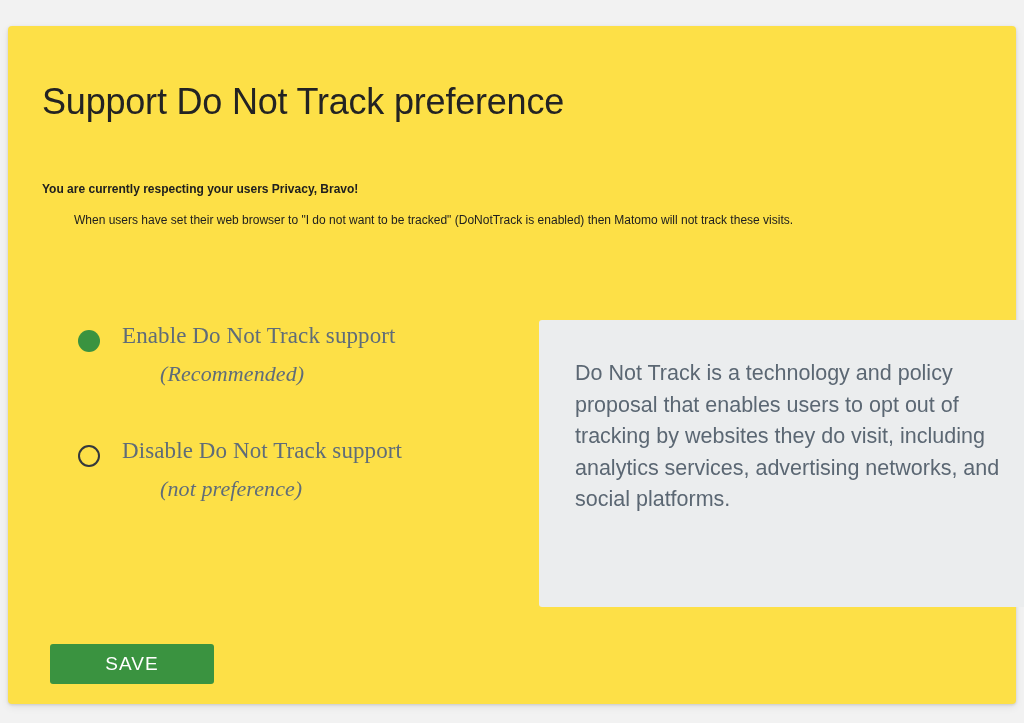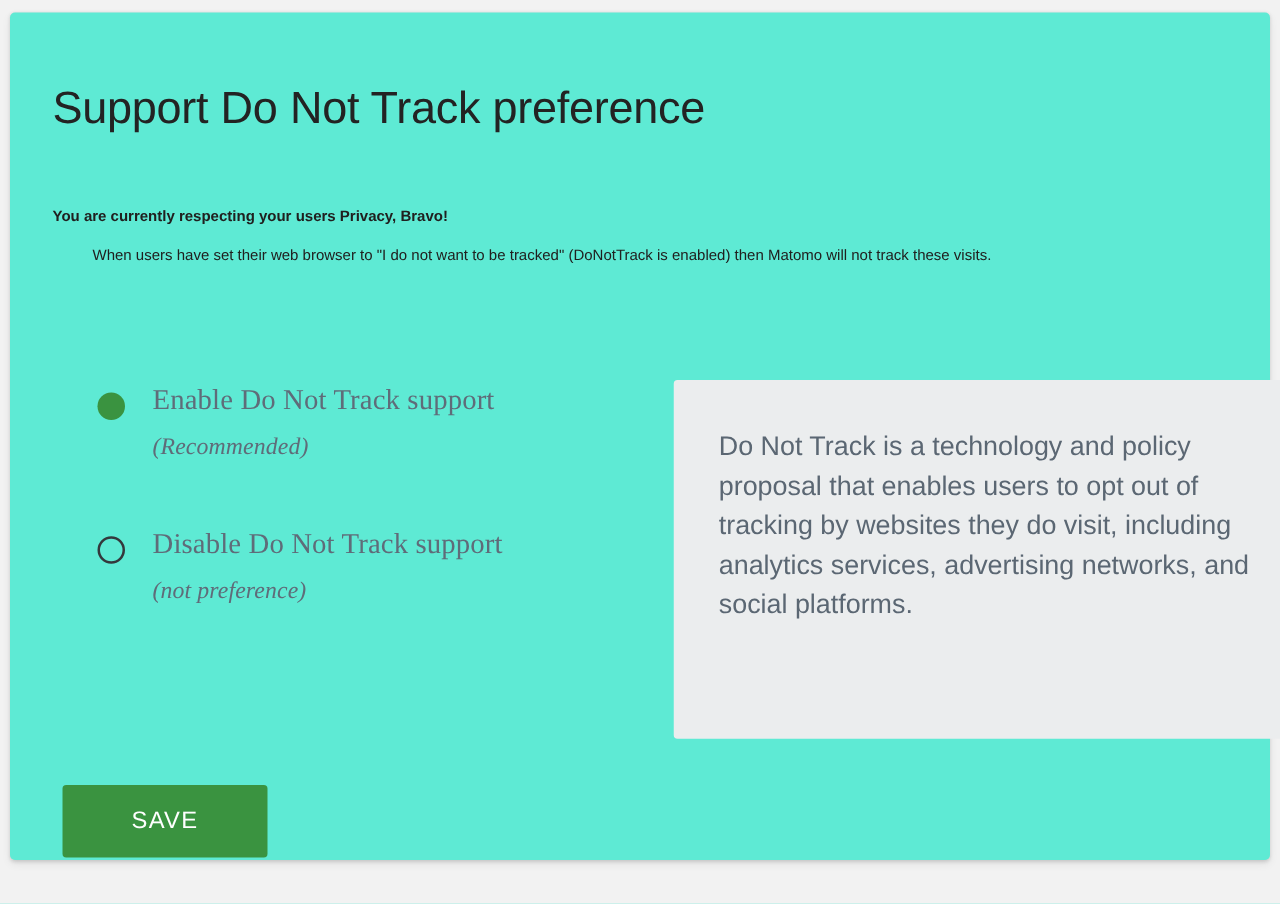--- a/index.html
+++ b/index.html
@@ -11,24 +11,24 @@
     height: 723px;
     background: #f2f2f2;
     font-family: "Liberation Sans", sans-serif;
     -webkit-font-smoothing: antialiased;
     overflow: hidden;
   }
 
   .card {
     position: absolute;
     left: 8px;
-    top: 10px;
+    top: 26px;
     width: 1008px;
     height: 678px;
-    background: #5eead4;
+    background: #fde047;
     border-radius: 4px;
     box-sizing: border-box;
     box-shadow: 0 1px 3px rgba(0,0,0,0.13), 0 3px 8px rgba(0,0,0,0.07);
     padding-left: 32px;
   }
 
   .page-title {
     position: absolute;
     left: 34px;
     top: 54px;
@@ -99,26 +99,27 @@
   .option-label {
     display: block;
     font-size: 23px;
     font-weight: 400;
     color: #5f6c79;
     line-height: 34px;
     letter-spacing: 0.1px;
   }
   .option-sub {
     display: block;
-    font-size: 19px;
+    font-size: 22px;
     font-style: italic;
     color: #5f6c79;
     line-height: 32px;
     margin-top: 5px;
     letter-spacing: 0.1px;
+    margin-left: 38px;
   }
 
   .info-box {
     position: absolute;
     left: 531px;
     top: 294px;
     width: 506px;
     height: 287px;
     background: #ebedee;
     border-radius: 3px;
@@ -130,21 +131,21 @@
     font-size: 21.5px;
     line-height: 31.5px;
     color: #5b6773;
   }
 
   .save-button {
     position: absolute;
     left: 42px;
     top: 618px;
     width: 164px;
-    height: 58px;
+    height: 40px;
     background: #3a9340;
     border: none;
     border-radius: 3px;
     color: #ffffff;
     font-family: "Liberation Sans", sans-serif;
     font-size: 19px;
     font-weight: 400;
     letter-spacing: 1.1px;
     text-transform: uppercase;
     cursor: pointer;

